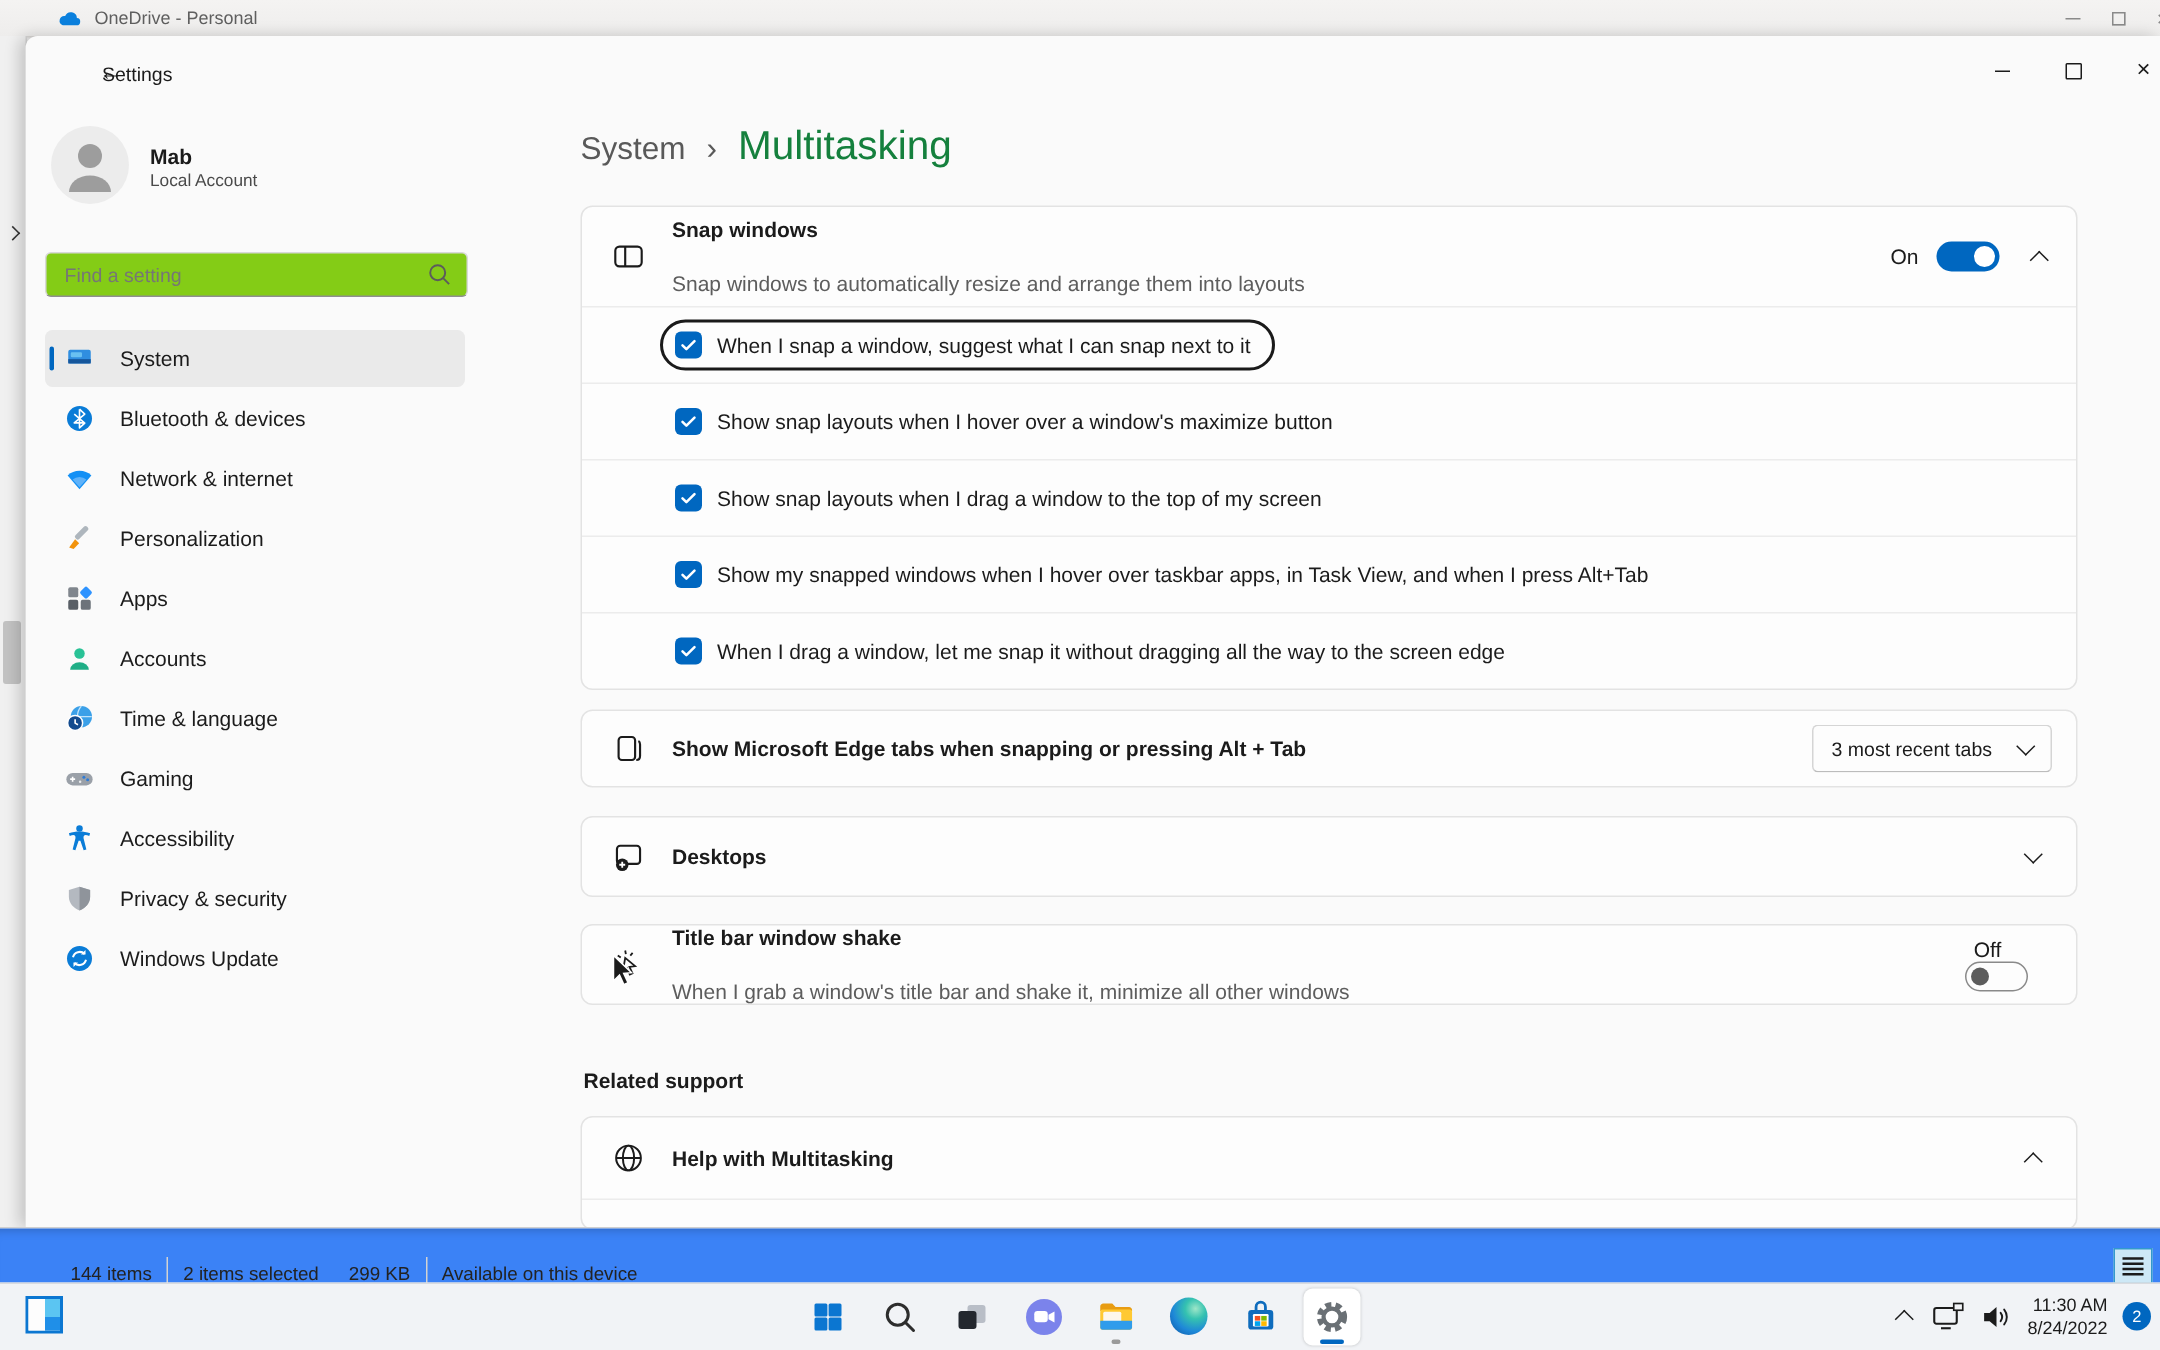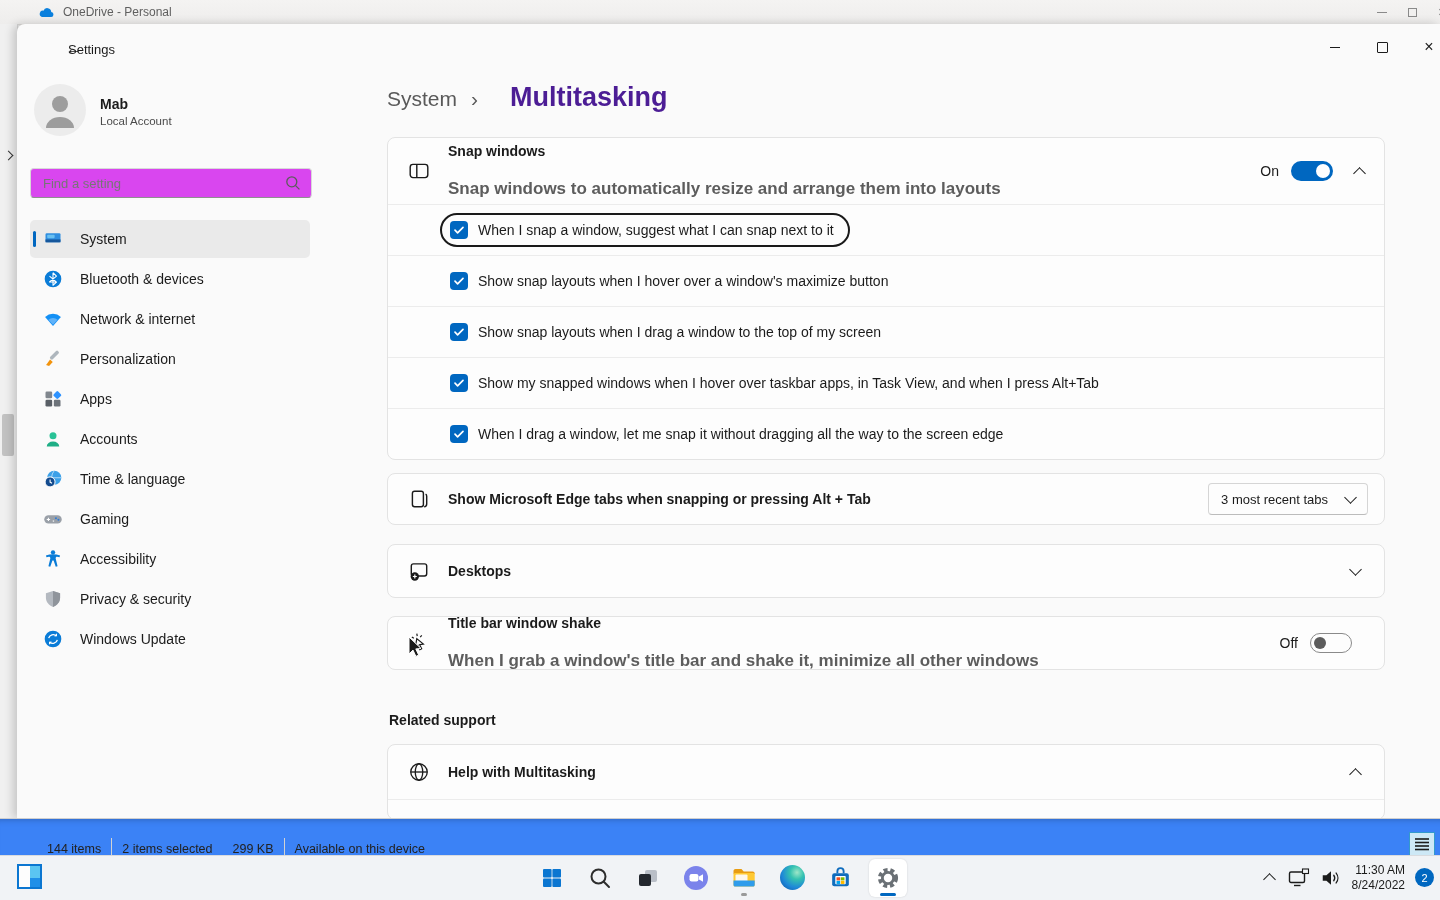--- a/index.html
+++ b/index.html
@@ -30,44 +30,44 @@
   .st-min-line{width:10px;height:1px;background:#1b1b1b;}
   .st-max-box{width:9px;height:9px;border:1px solid #1b1b1b;border-radius:1px;}
   .st-close{font-size:16px;color:#1b1b1b;}
 
   
   #avatar{left:17px;top:60px;width:52px;height:52px;border-radius:50%;background:#ececec;overflow:hidden;}
   #profile-name{left:83px;top:72px;font-size:14px;font-weight:bold;}
   #profile-type{left:83px;top:91px;font-size:11.5px;color:#4a4a4a;}
 
   
-  #search-box{left:13px;top:144px;width:280px;height:28px;background:#d946ef;border:1px solid #d8d8d8;border-bottom:1px solid #8f8f8f;border-radius:4px;display:flex;align-items:center;}
+  #search-box{left:13px;top:144px;width:280px;height:28px;background:#84cc16;border:1px solid #d8d8d8;border-bottom:1px solid #8f8f8f;border-radius:4px;display:flex;align-items:center;}
   #search-input{flex:1;border:none;outline:none;background:transparent;font-size:13px;padding:0 8px 0 12px;font-family:"Liberation Sans",sans-serif;color:#1b1b1b;}
   #search-input::placeholder{color:#767676;}
   #search-icon{margin-right:10px;display:flex;}
 
   
   .nav-item{position:relative;width:280px;height:38px;margin-bottom:2px;display:flex;align-items:center;border-radius:5px;}
   .nav-item .nicon{width:20px;height:20px;margin-left:13px;display:flex;align-items:center;justify-content:center;}
   .nav-item .nlabel{margin-left:17px;font-size:14px;}
   .nav-item.selected{background:#eaeaea;}
   .nav-pill{position:absolute;left:3px;top:11px;width:3px;height:16px;border-radius:2px;background:#0067c0;}
   #nav-list{left:13px;top:196px;}
 
   
   #breadcrumb{left:370px;top:58px;display:flex;align-items:baseline;}
   #bc-parent{font-size:21px;color:#595959;}
   #bc-sep{font-size:21px;color:#595959;margin:0 14px;}
-  #bc-current{font-size:27px;font-weight:700;color:#4c1d95;margin-left:18px;}
+  #bc-current{font-size:27px;font-weight:400;color:#15803d;}
 
   
   .card{position:absolute;left:370px;width:998px;background:#fdfdfd;border:1px solid #e3e3e3;border-radius:8px;box-sizing:border-box;}
   .card-row{display:flex;align-items:center;box-sizing:border-box;}
   .row-title{font-size:14px;color:#1b1b1b;font-weight:bold;}
-  .row-sub{font-size:17px;color:#5d5d5d;margin-top:20px;font-weight:bold;}
+  .row-sub{font-size:14px;color:#5d5d5d;margin-top:20px;}
   .cicon{width:22px;height:22px;margin:0 18px 0 20px;display:flex;align-items:center;justify-content:center;flex:0 0 auto;}
   .divider{height:1px;background:#ececec;margin:0;}
   .chev{display:inline-block;width:8px;height:8px;border-right:1.5px solid #1b1b1b;border-bottom:1.5px solid #1b1b1b;}
   .chev-down{transform:rotate(45deg);margin-top:-4px;}
   .chev-up{transform:rotate(-135deg);margin-top:4px;}
 
   
   .toggle-on{width:42px;height:20px;border-radius:10px;background:#0067c0;position:relative;}
   .toggle-on .knob{position:absolute;right:3px;top:3px;width:14px;height:14px;border-radius:50%;background:#fff;}
   .toggle-off{width:42px;height:20px;border-radius:10px;background:#fdfdfd;border:1px solid #8a8a8a;position:relative;box-sizing:border-box;}
@@ -403,21 +403,21 @@
         <span class="cicon">
             <svg width="22" height="22" viewBox="0 0 20 20">
               <path d="M8 6l6 5-3.4.5 1.8 3.8-1.6.8-1.8-3.9L6.6 14z" fill="none" stroke="#1b1b1b" stroke-width="1.1"></path>
               <path d="M3.5 4.5l1.8 1.2M8 1.5l.4 2.2M12.5 3l-1.4 1.6" stroke="#1b1b1b" stroke-width="1.1" fill="none"></path>
             </svg>
           </span>
         <div>
           <div class="row-title">Title bar window shake</div>
           <div class="row-sub">When I grab a window's title bar and shake it, minimize all other windows</div>
         </div>
-        <div style="margin-left:auto;display:flex;align-items:center;margin-right:32px;">
+        <div style="margin-left:auto;display:flex;align-items:center;margin-right:32px;flex-direction:column;">
           <span class="state-label">Off</span>
           <div class="toggle-off">
               <div class="knob"></div>
             </div>
         </div>
       </div>
     </div>
 
     <div class="abs" id="related-heading">Related support</div>
     <div class="card" style="top:720px;height:76px;">

